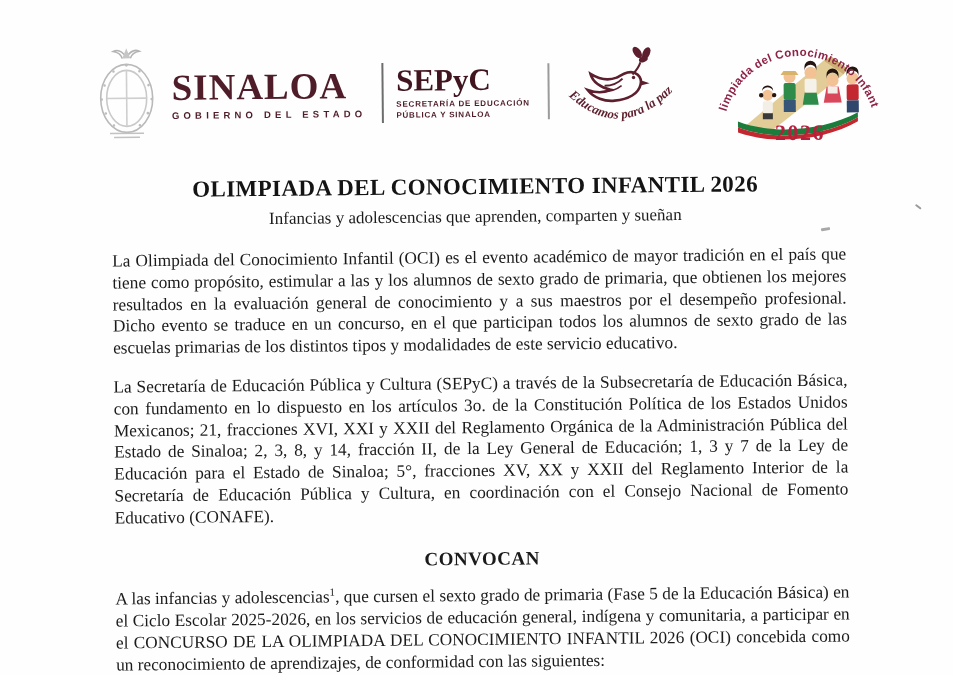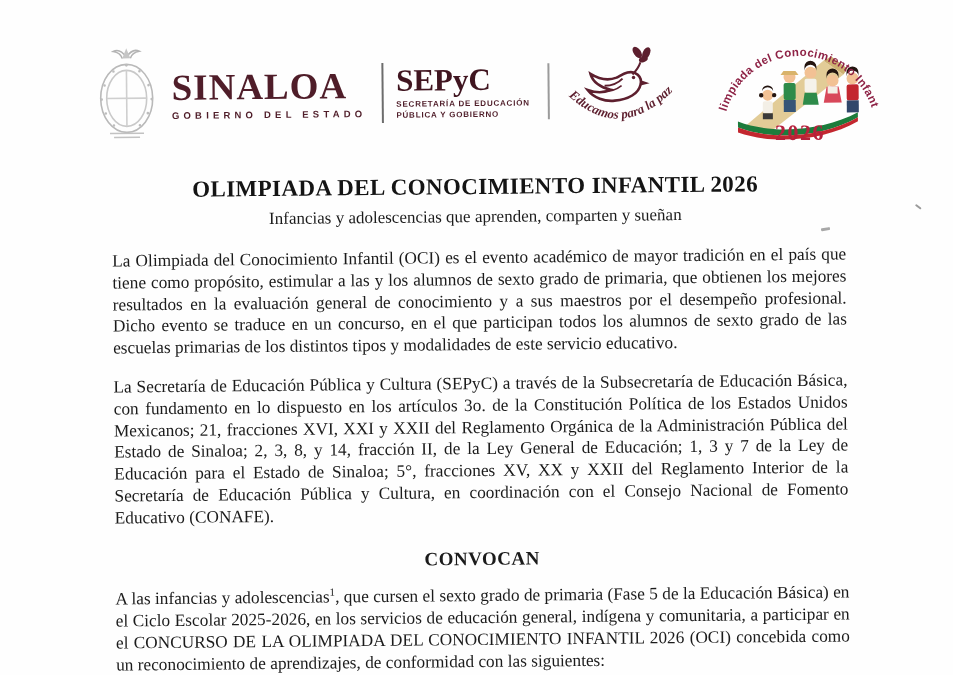--- a/index.html
+++ b/index.html
@@ -75,21 +75,21 @@
         <div class="sinaloa-name">SINALOA</div>
         <div class="sinaloa-sub">GOBIERNO DEL ESTADO</div>
       </div>
 
       <div class="divider1"></div>
 
       <div class="sepyc-block">
         <div class="sepyc-name">SEPyC</div>
         <div class="sepyc-sub">
           <span>SECRETARÍA DE EDUCACIÓN</span><br>
-          <span>PÚBLICA Y GOBIERNO</span>
+          <span>PÚBLICA Y SINALOA</span>
         </div>
       </div>
 
       <div class="divider2"></div>
 
       <svg class="dove-logo" viewBox="0 0 120 92" aria-hidden="true">
         <defs>
           <path id="doveArc" d="M 8 50 Q 60 100 114 46" fill="none"></path>
         </defs>
         <g fill="#5d1f2e">

